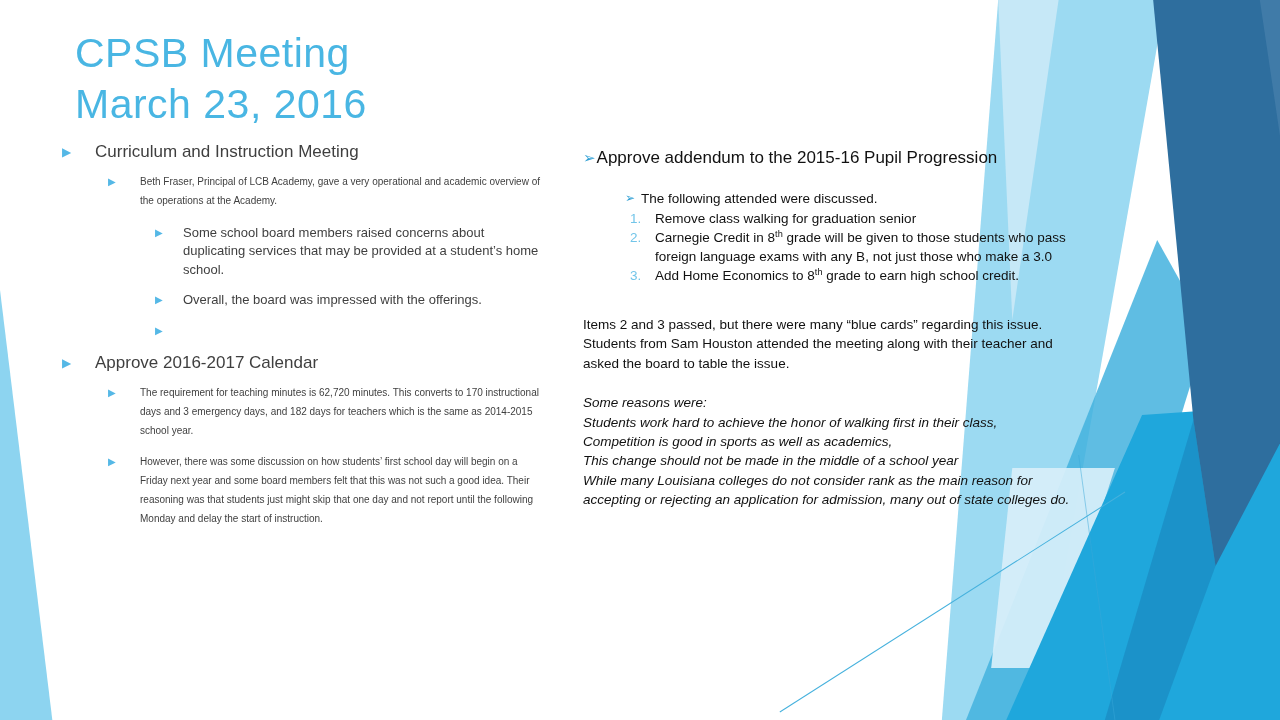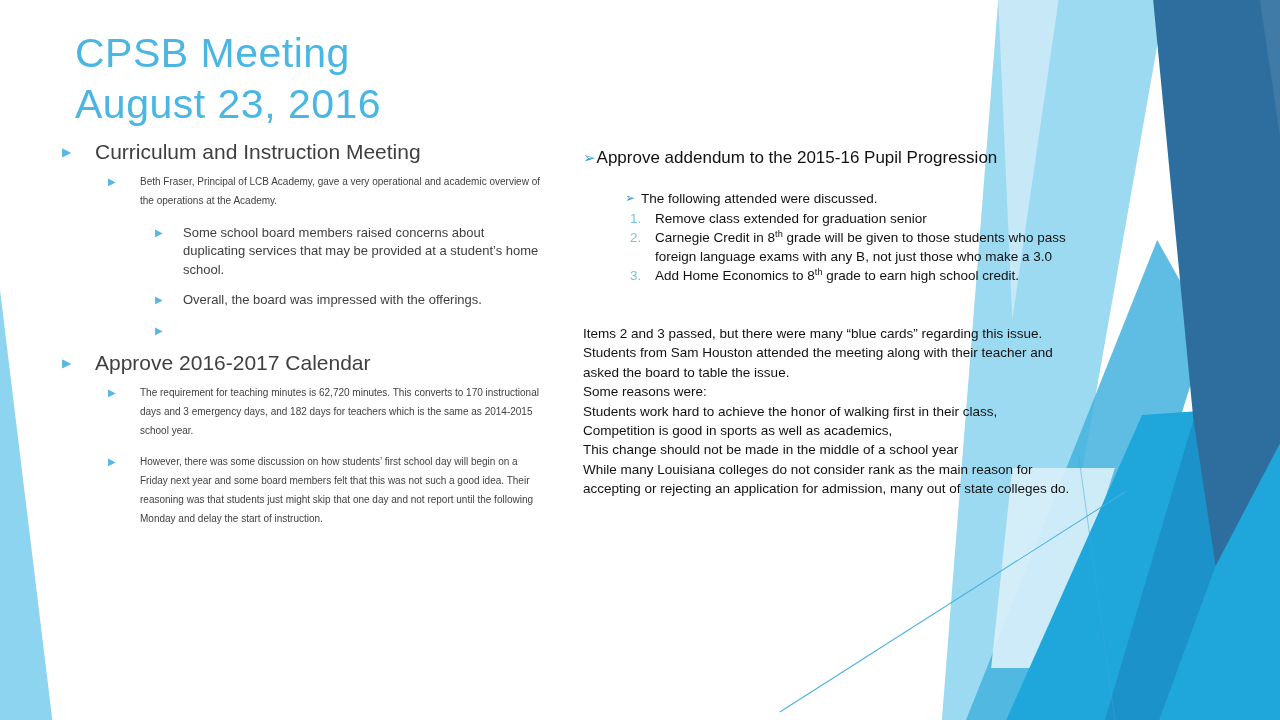--- a/index.html
+++ b/index.html
@@ -9,21 +9,21 @@
 
   .title{position:absolute;left:75px;top:28px;font-size:41px;line-height:51px;
     color:#49b6e3;letter-spacing:0.5px;}
 
   
   .leftcol{position:absolute;left:55px;top:141px;width:510px;color:#3f3f3f;}
   .li{display:flex;align-items:flex-start;}
   .tri{color:#55b8e6;flex:0 0 auto;line-height:1;}
   .lvl1{margin-left:7px;margin-bottom:10px;}
   .lvl1 .tri{width:33px;font-size:12px;margin-top:5px;}
-  .lvl1 .txt{font-size:21px;line-height:22px;}
+  .lvl1 .txt{font-size:17px;line-height:22px;}
   .lvl2{margin-left:53px;margin-bottom:13px;}
   .lvl2 .tri{width:32px;font-size:10px;margin-top:4px;}
   .lvl2 .txt{font-size:10px;line-height:18.8px;max-width:402px;}
   .lvl3{margin-left:100px;margin-bottom:12px;}
   .lvl3 .tri{width:28px;font-size:10px;margin-top:4px;}
   .lvl3 .txt{font-size:13px;line-height:18.6px;max-width:364px;}
   .gap-before{margin-top:16px;}
 
   
   .rightcol{position:absolute;left:583px;top:147px;width:620px;color:#111111;}
@@ -31,22 +31,22 @@
   .arrow{color:#2f9fd4;flex:0 0 auto;line-height:1;}
   .rc-head .arrow{font-size:15px;margin-top:3px;margin-right:1px;}
   .rc-sub{display:flex;margin-left:42px;margin-top:20px;font-size:13.5px;line-height:19px;}
   .rc-sub .arrow{font-size:12px;margin-top:3px;margin-right:6px;}
   .numlist{margin-left:47px;margin-top:1px;}
   .numrow{display:flex;font-size:13.5px;line-height:19px;}
   .num{color:#72c5e9;width:25px;flex:0 0 auto;}
   .ntxt{white-space:pre-line;}
   sup{font-size:0.68em;line-height:0;}
   .para{white-space:pre-line;font-size:13.5px;line-height:19.4px;}
-  .para1{margin-top:39px;}
-  .para2{}
+  .para1{margin-top:30px;}
+  .para2{margin-top:20px;font-style:italic;}
 </style>
 </head>
 <body>
 
 <div class="slide">
 
   <svg class="bg" viewBox="0 0 1280 720" preserveAspectRatio="none">
     <polygon points="0,290 52,720 0,720" fill="#8dd4f0"></polygon>
     <polygon points="992,0 1158,0 1032,720 936,720" fill="#9cdaf2"></polygon>
     <polygon points="992,0 1052,0 1006,320" fill="#c6e8f7"></polygon>
@@ -55,21 +55,21 @@
     <polygon points="1280,405 1280,720 1000,720 1135,415" fill="#1fa7dc"></polygon>
     <polygon points="1186,420 1208,566 1152,720 1098,720" fill="#1b90c7" opacity="0.9"></polygon>
     <polygon points="1146,0 1280,0 1280,428 1208,566 1186,420" fill="#2e6e9e"></polygon>
     <polygon points="1252,0 1280,0 1280,190" fill="#417ba9" opacity="0.95"></polygon>
     <line x1="1118" y1="492" x2="775" y2="712" stroke="#45b1dd" stroke-width="1"></line>
     <line x1="1072" y1="455" x2="1108" y2="720" stroke="#3aa8d8" stroke-width="0.7" opacity="0.7"></line>
   </svg>
 
   <div class="title">
     <div>CPSB Meeting</div>
-    <div>August 23, 2016</div>
+    <div>March 23, 2016</div>
   </div>
 
   <div class="leftcol">
     <div class="li lvl1">
       <span class="tri">▶</span>
       <div class="txt">Curriculum and Instruction Meeting</div>
     </div>
     <div class="li lvl2">
       <span class="tri">▶</span>
       <div class="txt">Beth Fraser, Principal of LCB Academy, gave a very operational and academic overview of the operations at the Academy.</div>
@@ -105,21 +105,21 @@
       <div>Approve addendum to the 2015-16 Pupil Progression</div>
     </div>
     <div class="rc-sub">
       <span class="arrow">➢</span>
       <div>The following attended were discussed.</div>
     </div>
 
     <div class="numlist">
       <div class="numrow">
         <span class="num">1.</span>
-        <div class="ntxt"><span>Remove class extended for graduation senior</span><sup></sup><span class="ntxt"></span></div>
+        <div class="ntxt"><span>Remove class walking for graduation senior</span><sup></sup><span class="ntxt"></span></div>
       </div>
       <div class="numrow">
         <span class="num">2.</span>
         <div class="ntxt"><span>Carnegie Credit in 8</span><sup>th</sup><span class="ntxt"> grade will be given to those students  who pass
 foreign language exams with any B, not just those who make a 3.0</span></div>
       </div>
       <div class="numrow">
         <span class="num">3.</span>
         <div class="ntxt"><span>Add Home Economics to 8</span><sup>th</sup><span class="ntxt"> grade to earn high school credit.</span></div>
       </div>

